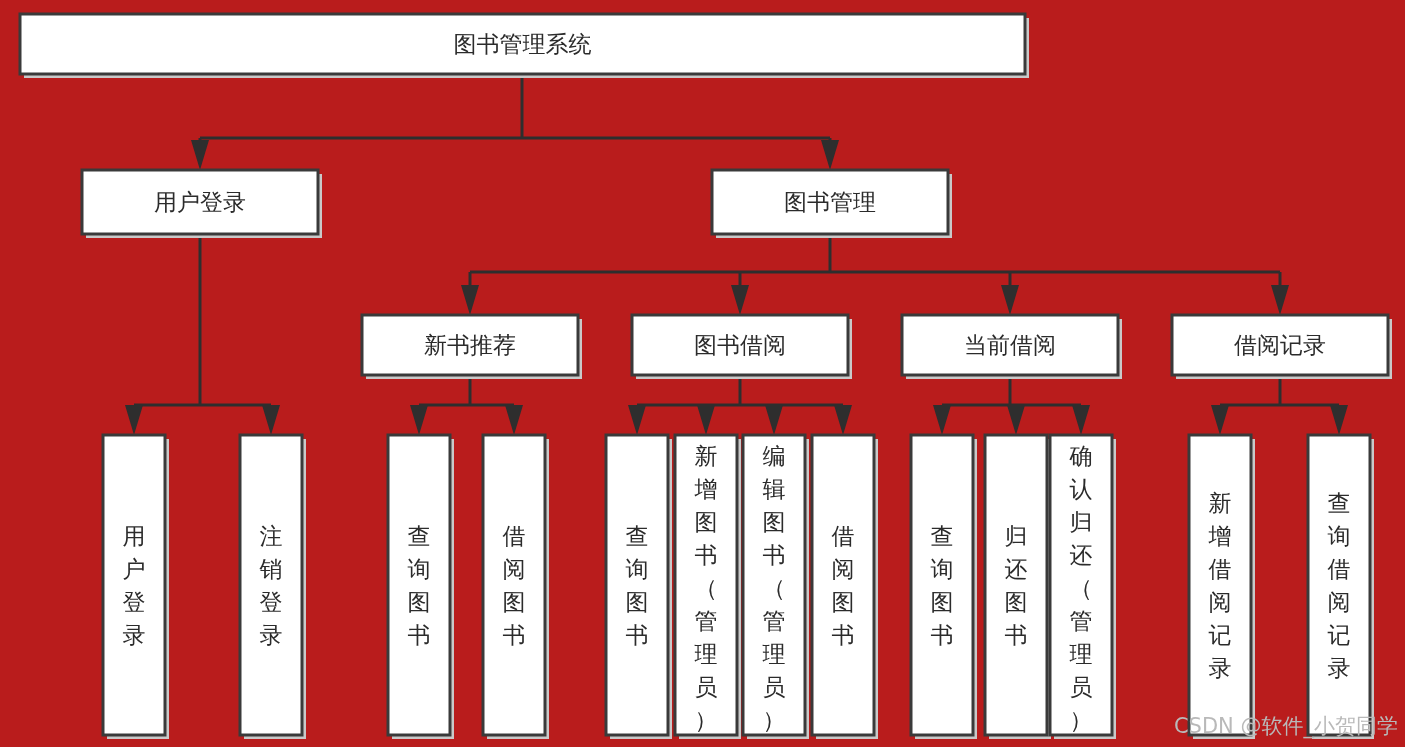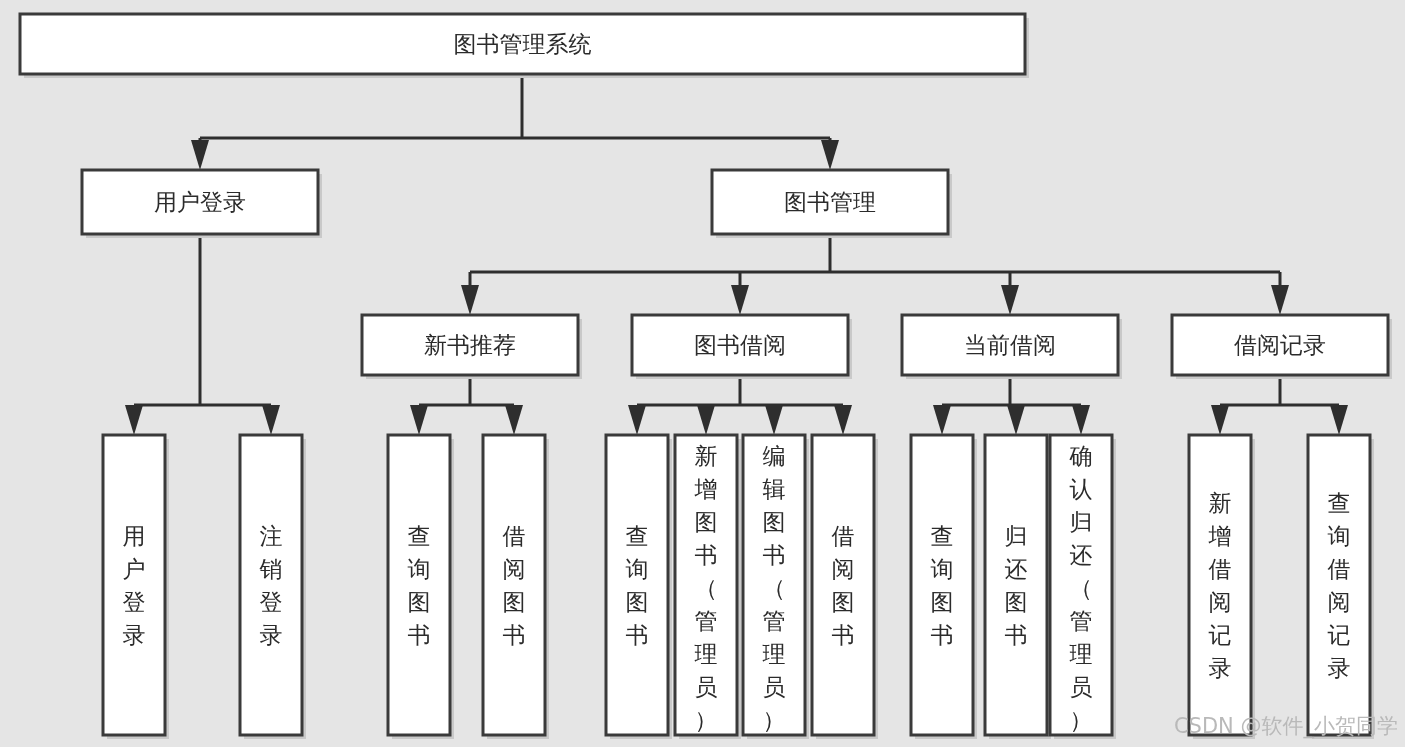--- a/index.html
+++ b/index.html
@@ -10,21 +10,21 @@
   body {
     font-family: "DejaVu Sans", "Liberation Sans", sans-serif;
     width: 1405px;
     height: 747px;
     overflow: hidden;
   }
   #diagram-root {
     position: relative;
     width: 1405px;
     height: 747px;
-    background: #e5e5e5;
+    background: #b91c1c;
   }
   #diagram-svg {
     position: absolute;
     left: 0;
     top: 0;
     width: 1405px;
     height: 747px;
   }
   .node-box {
     fill: #ffffff;

